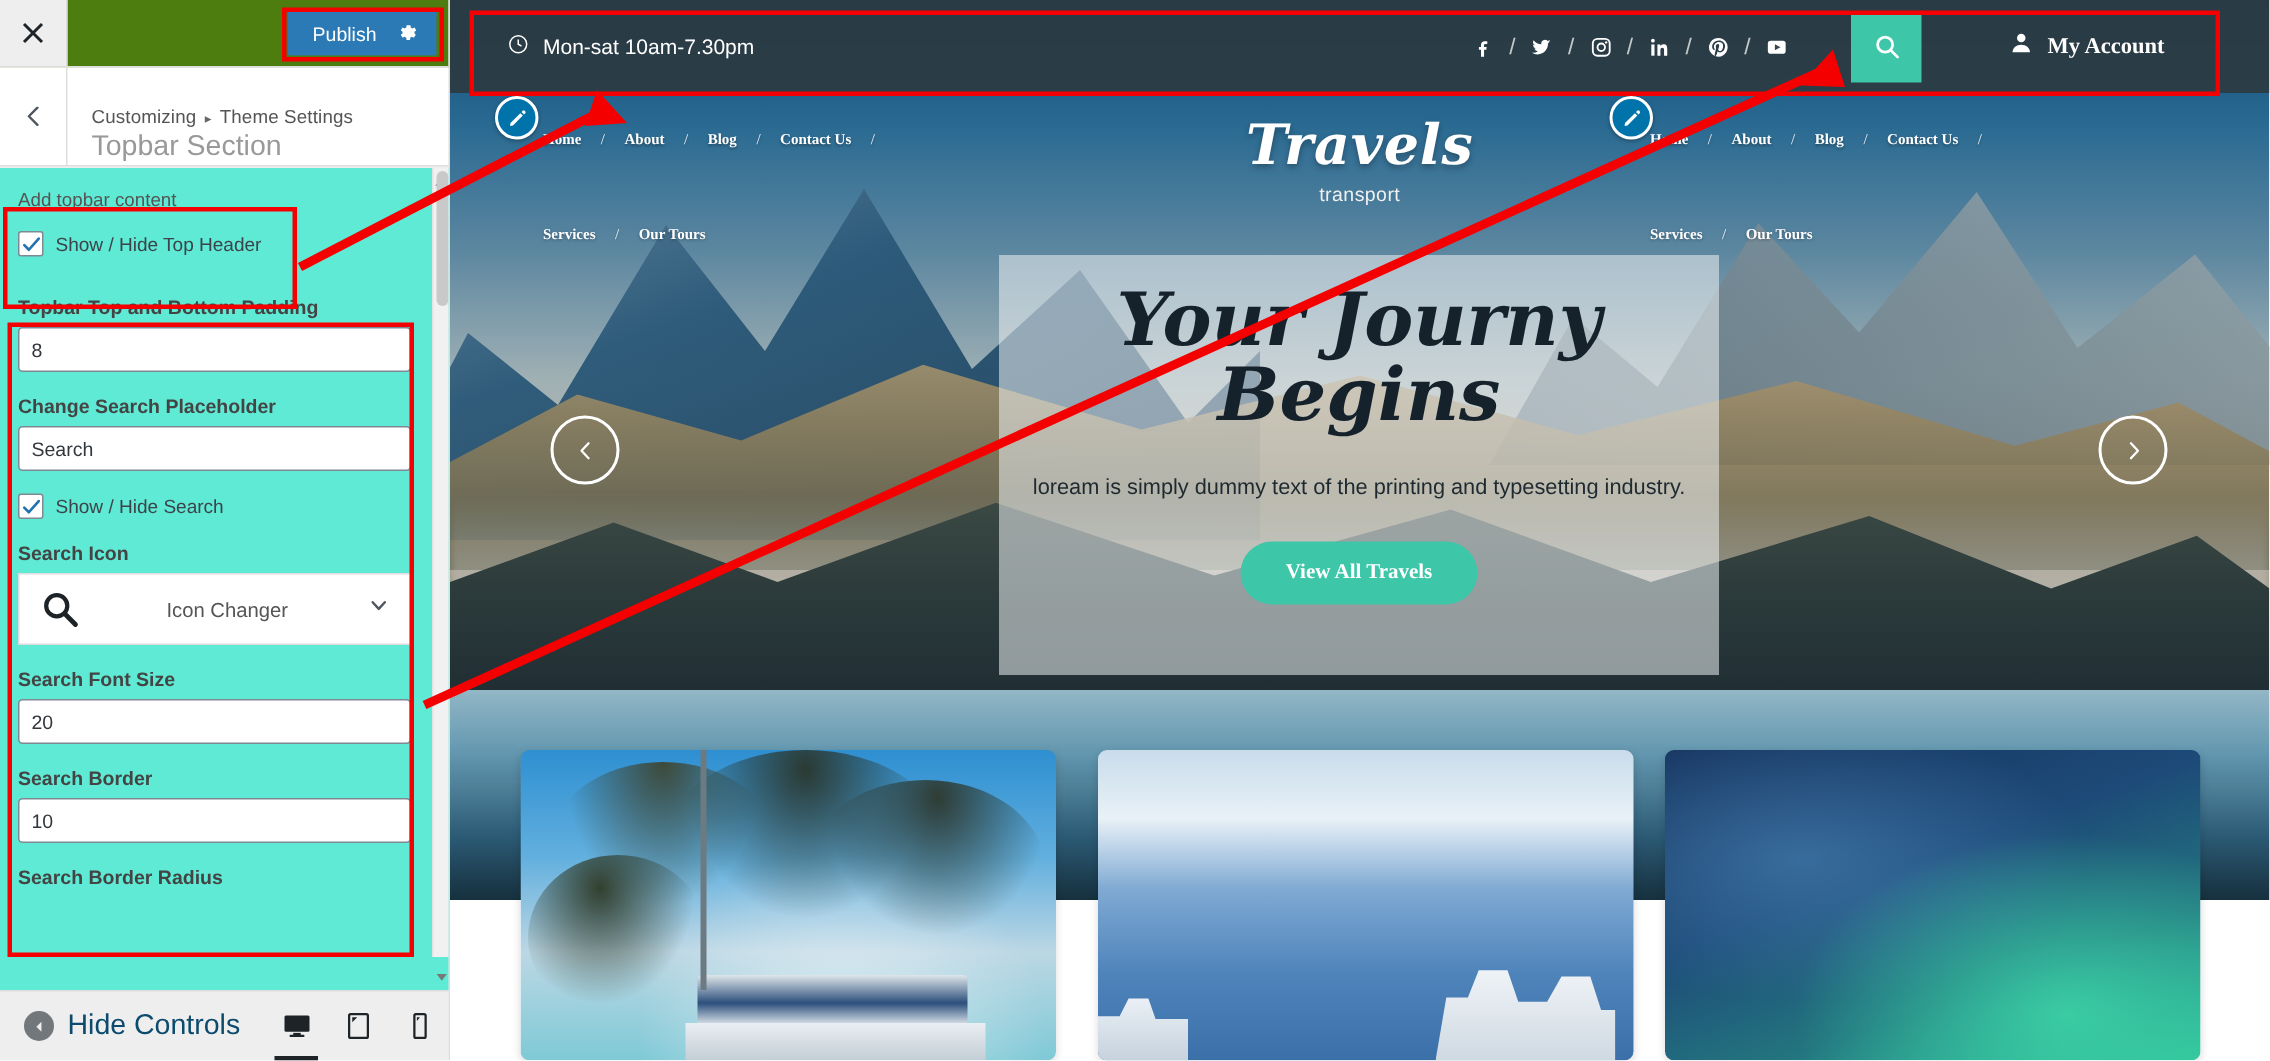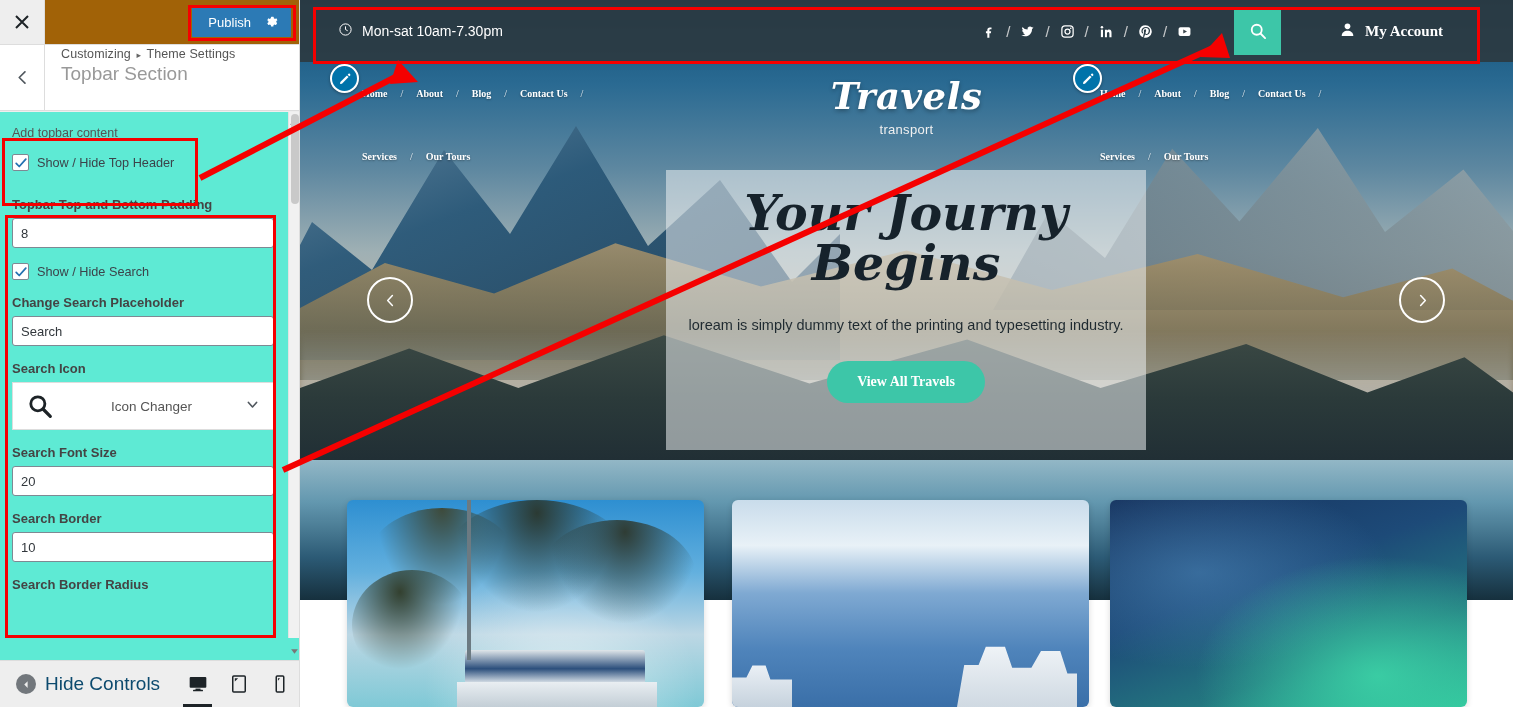--- a/index.html
+++ b/index.html
@@ -9,21 +9,21 @@
     background:#fff;
     position:relative;
   }
 
   
   #customizer{
     position:absolute; left:0; top:0; width:300px; height:707px;
     background:#eee; border-right:1px solid #ddd; overflow:hidden;
   }
   .cz-topbar{
-    height:45px; background:#a16207; border-bottom:1px solid #ddd;
+    height:45px; background:#4d7c0f; border-bottom:1px solid #ddd;
     display:flex; align-items:stretch;
   }
   .cz-close{
     width:45px; display:flex; align-items:center; justify-content:center;
     border-right:1px solid #ddd; cursor:pointer; background:#eee;
   }
   .cz-close svg{ width:16px;height:16px; }
   .cz-topbar-spacer{ flex:1; }
   .cz-publish-wrap{
     display:flex; align-items:center; padding:0 8px 0 0;
@@ -38,21 +38,21 @@
 
   .cz-header{
     height:66px; background:#fff; border-bottom:1px solid #ddd;
     display:flex; align-items:stretch;
   }
   .cz-back{
     width:45px; border-right:1px solid #ddd; display:flex;
     align-items:center; justify-content:center; cursor:pointer; color:#555;
   }
   .cz-back svg{ width:13px;height:13px; }
-  .cz-titles{ padding:2px 0 0 16px; }
+  .cz-titles{ padding:26px 0 0 16px; }
   .cz-breadcrumb{ font-size:12.5px; color:#555; letter-spacing:.1px; }
   .cz-breadcrumb .sep{ font-size:9px; color:#666; padding:0 2px; }
   .cz-section-title{ font-size:19px; color:#999; font-weight:400; margin-top:2px; }
 
   .cz-body{
     position:absolute; top:112px; left:0; width:300px; bottom:47px;
     background:#5eead4; overflow:hidden;
   }
   .cz-scroll{ position:absolute; inset:0 12px 0 0; padding:14px 14px 0 12px; }
   .cz-scrollbar{
@@ -349,33 +349,33 @@
           <span class="chk-label">Show / Hide Top Header</span>
         </div>
       </div>
 
       <div class="ctrl" style="margin-top:26px">
         <span class="ctrl-label strong">Topbar Top and Bottom Padding</span>
         <input type="text" value="8" style="">
       </div>
 
       <div class="ctrl">
+        <span class="ctrl-label strong">Change Search Placeholder</span>
+        <input type="text" value="Search" style="">
+      </div>
+
+      <div class="ctrl">
         <div class="chk-row">
           <span class="chk">
             <svg viewBox="0 0 16 16">
                 <path d="M2.5 8.5 L6 12 L13.5 3.5" stroke="#2271b1" stroke-width="2" fill="none" stroke-linecap="round" stroke-linejoin="round"></path>
               </svg>
           </span>
           <span class="chk-label">Show / Hide Search</span>
         </div>
-      </div>
-
-      <div class="ctrl">
-        <span class="ctrl-label strong">Change Search Placeholder</span>
-        <input type="text" value="Search" style="">
       </div>
 
       <div class="ctrl">
         <span class="ctrl-label strong">Search Icon</span>
         <div class="icon-picker">
           <span class="glyph">
             <svg viewBox="0 0 24 24">
                 <circle cx="10" cy="10" r="6.5" fill="none" stroke="#1d2327" stroke-width="2.6"></circle>
                 <path d="M15 15 L21.5 21.5" stroke="#1d2327" stroke-width="3" stroke-linecap="round"></path>
               </svg>

